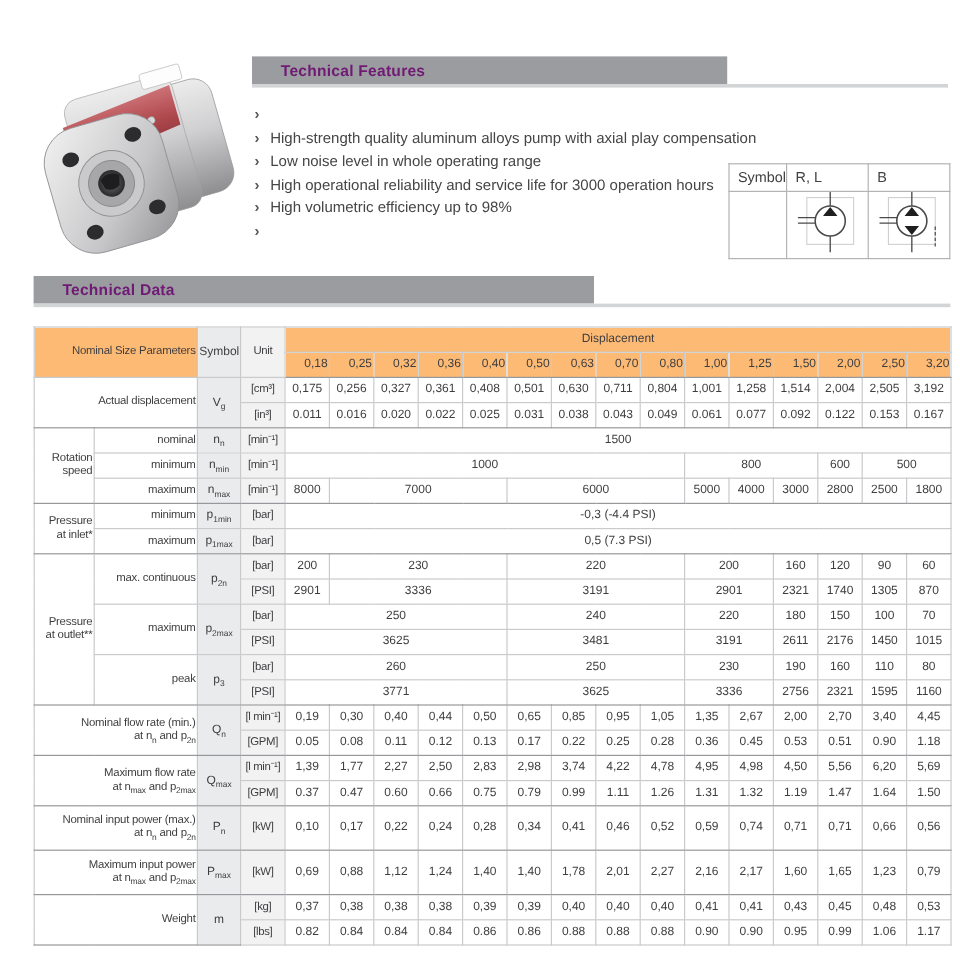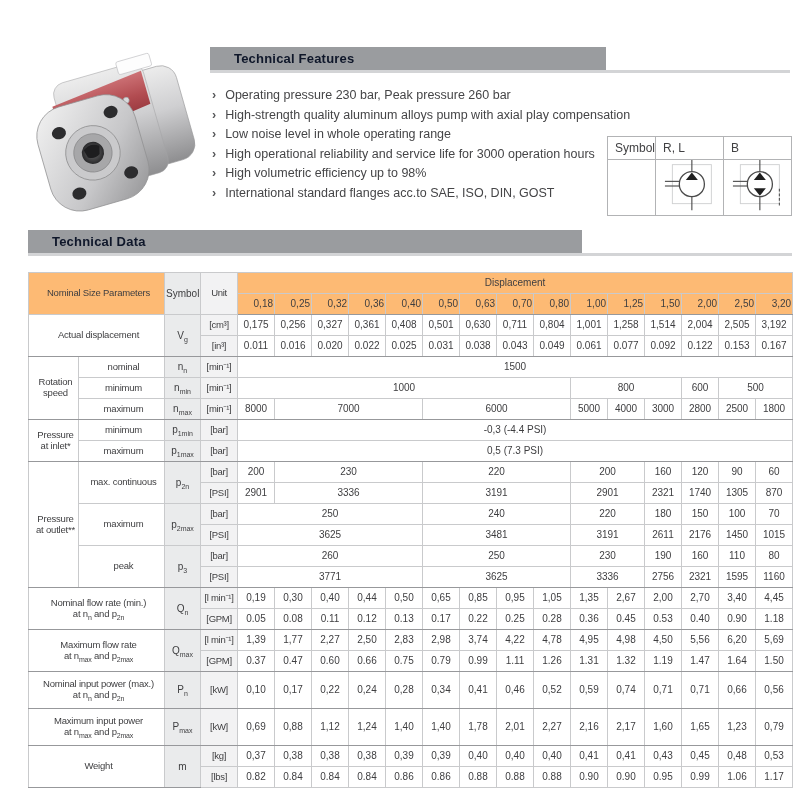--- a/index.html
+++ b/index.html
@@ -4,25 +4,25 @@
 <style>
   html,body{margin:0;padding:0;}
   body{
     width:800px;height:800px;background:#ffffff;position:relative;
     font-family:"Liberation Sans",sans-serif;color:var(--text-dark,#3e3e40);
     overflow:hidden;
   }
   
   .section-bar{
     position:absolute;height:23px;line-height:23px;box-sizing:border-box;
-    background:var(--bar-gray,#9a9c9f);color:#0f172a;font-weight:bold;font-size:13px;
+    background:var(--bar-gray,#9a9c9f);color:#701a75;font-weight:bold;font-size:13px;
     padding-left:24px;letter-spacing:.2px;
   }
   #features-bar{left:210px;top:47px;width:396px;}
-  #data-bar{left:28px;top:230px;width:554px;}
+  #data-bar{left:28px;top:230px;width:467px;}
   .section-strip{position:absolute;height:3px;background:var(--strip-gray,#d3d4d6);}
   #features-strip{left:210px;top:70px;width:580px;}
   #data-strip{left:28px;top:253px;width:764px;}
 
   
   #product{position:absolute;left:14px;top:40px;width:192px;height:176px;}
 
   
   #features-list{position:absolute;left:212px;top:89px;width:575px;font-size:12.5px;color:#454547;}
   .feature-item{display:flex;margin-bottom:7px;line-height:12.5px;}
@@ -46,21 +46,21 @@
     font-size:10px;color:var(--text-dark,#3e3e40);
     border:1px solid var(--outer-border,#8f9194);
   }
   #tech-table td{
     border:1px solid var(--cell-border,#c9cacc);
     text-align:center;vertical-align:middle;
     padding:1px 1px;height:18px;line-height:1.12;overflow:hidden;
     box-sizing:content-box;
   }
   #tech-table td.lbl,#tech-table td.sub{
-    text-align:center;padding-left:5px;font-size:9.5px;letter-spacing:-.2px;
+    text-align:right;padding-left:5px;font-size:9.5px;letter-spacing:-.2px;
   }
   #tech-table td.sym{background:var(--sym-bg,#eaebec);}
   #tech-table td.unit{background:var(--unit-bg,#f2f2f3);font-size:9.5px;letter-spacing:-.3px;padding:1px 0;}
   #tech-table thead td{background:#fdba74;}
   #tech-table thead tr:last-child td{border-bottom:1px solid var(--group-border,#97989b);text-align:right;}
   #tech-table tr.g-end td,#tech-table td.ge{border-bottom:1px solid var(--group-border,#97989b);}
   #tech-table tr.tall td{height:34px;}
   #tech-table sub{font-size:7px;line-height:0;}
 </style>
 </head>
@@ -107,41 +107,39 @@
       <path d="M64 100 q8 -6 16 0 l-2 8 q-6 4 -12 0 Z" fill="#1d1d1f"></path>
     </g>
   </svg>
 </div>
 
 <div id="features-bar" class="section-bar">Technical Features</div>
 <div id="features-strip" class="section-strip"></div>
 <div id="features-list">
     <div class="feature-item">
       <span class="bullet">›</span>
-      <span>Operating pressure 230 bar, Peak pressure 260 bar</span>
     </div>
     <div class="feature-item">
       <span class="bullet">›</span>
       <span>High-strength quality aluminum alloys pump with axial play compensation</span>
     </div>
     <div class="feature-item">
       <span class="bullet">›</span>
       <span>Low noise level in whole operating range</span>
     </div>
     <div class="feature-item">
       <span class="bullet">›</span>
       <span>High operational reliability and service life for 3000 operation hours</span>
     </div>
     <div class="feature-item">
       <span class="bullet">›</span>
       <span>High volumetric efficiency up to 98%</span>
     </div>
     <div class="feature-item">
       <span class="bullet">›</span>
-      <span>International standard flanges acc.to SAE, ISO, DIN, GOST</span>
     </div>
   </div>
 
 <div id="symbol-box">
   <table>
     <colgroup>
         <col class="c1">
         <col class="c2">
         <col class="c3">
       </colgroup>
@@ -410,21 +408,21 @@
           <td>0.11</td>
           <td>0.12</td>
           <td>0.13</td>
           <td>0.17</td>
           <td>0.22</td>
           <td>0.25</td>
           <td>0.28</td>
           <td>0.36</td>
           <td>0.45</td>
           <td>0.53</td>
-          <td>0.40</td>
+          <td>0.51</td>
           <td>0.90</td>
           <td>1.18</td>
         </tr>
         <tr>
           <td class="lbl ge" colspan="2" rowspan="2">Maximum flow rate<br>at n<sub>max</sub> and p<sub>2max</sub></td>
           <td class="sym ge" rowspan="2">Q<sub>max</sub></td>
           <td class="unit">[l min⁻¹]</td>
           <td>1,39</td>
           <td>1,77</td>
           <td>2,27</td>

